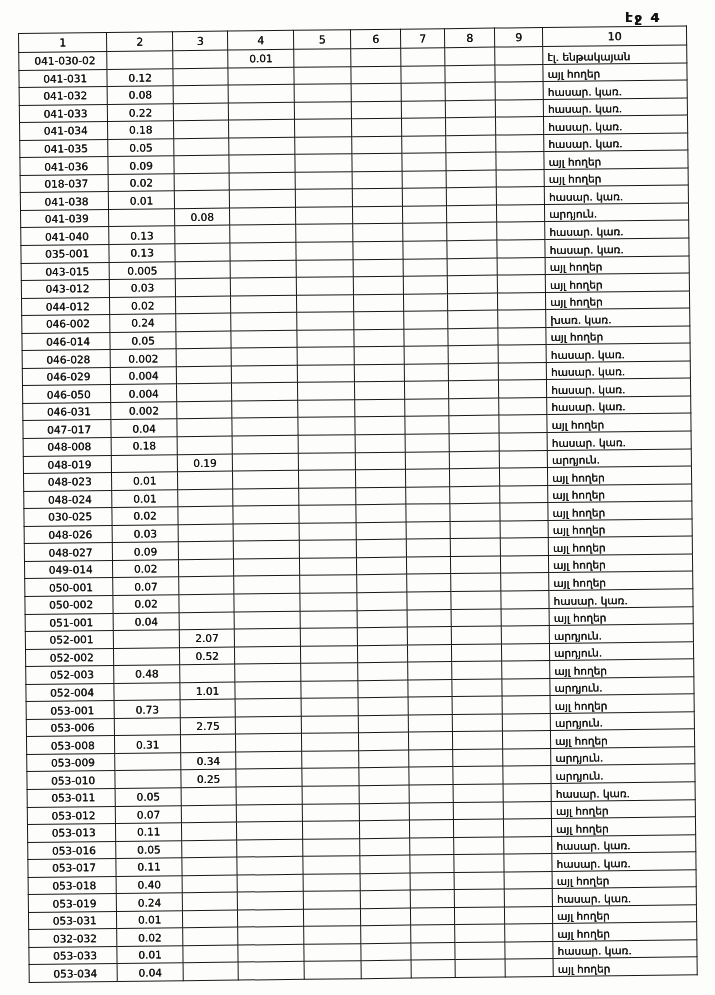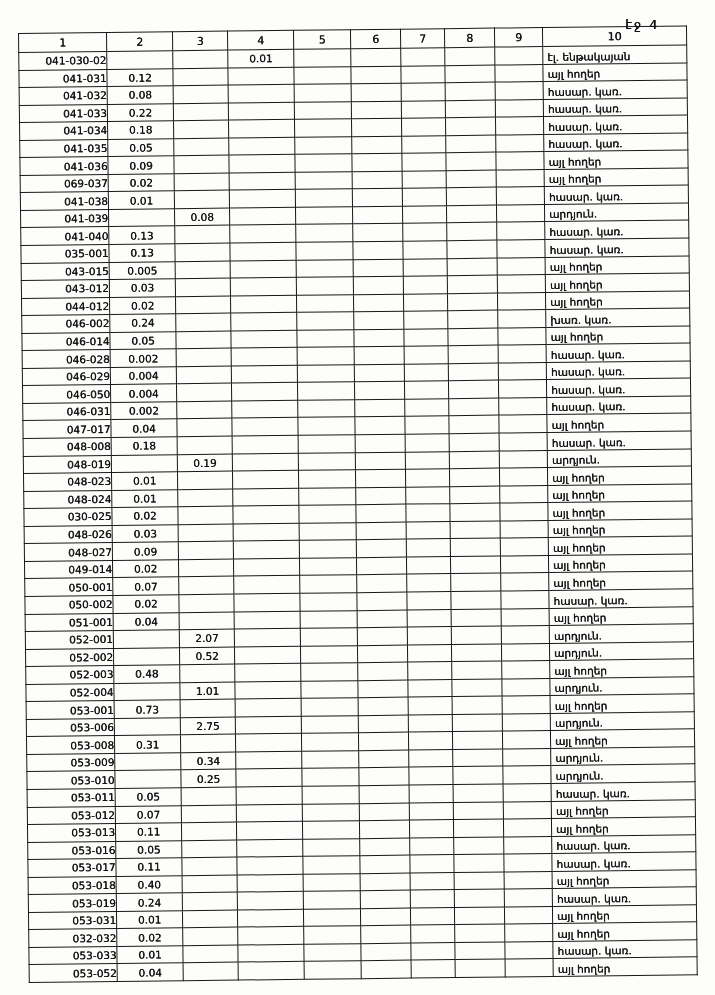--- a/index.html
+++ b/index.html
@@ -3,39 +3,39 @@
 <meta charset="utf-8">
 <style>
   html,body{margin:0;padding:0;}
   body{
     width:715px;height:995px;position:relative;overflow:hidden;
     background:#fdfdfb;
     font-family:"DejaVu Sans", sans-serif;
     color:#121212;
   }
   .page-num{
-    position:absolute;top:17px;left:625px;
-    font-size:13px;font-weight:normal;letter-spacing:2px;
+    position:absolute;top:10px;left:625px;
+    font-size:13px;font-weight:bold;letter-spacing:2px;
     text-shadow:0.4px 0 0 currentColor;
   }
   .scan-table{
     position:absolute;top:33px;left:18px;width:668px;
     border-collapse:collapse;table-layout:fixed;
     transform:rotate(-0.65deg);transform-origin:top left;
     font-size:10.5px;
   }
   .scan-table th,.scan-table td{
     border:1.5px solid #181818;
     padding:0;overflow:hidden;white-space:nowrap;
     text-shadow:0.35px 0 0 currentColor;
   }
   .scan-table thead tr{height:19px;}
   .scan-table tbody tr{height:17.55px;}
   .scan-table th{font-weight:normal;text-align:center;font-size:11px;}
-  td.c1{text-align:right;padding-left:4px;}
+  td.c1{text-align:center;padding-left:4px;}
   td.c2,td.c3,td.c4,td.c5,td.c6,td.c7,td.c8,td.c9{text-align:center;}
   td.c10{text-align:left;vertical-align:bottom;padding:0 0 1px 4px;}
   col.w1{width:88px;}  col.w2{width:66px;}  col.w3{width:55px;}
   col.w4{width:66px;}  col.w5{width:57px;}  col.w6{width:50px;}
   col.w7{width:44px;}  col.w8{width:50px;}  col.w9{width:48px;}
   col.w10{width:144px;}
 </style>
 </head>
 <body>
 
@@ -147,21 +147,21 @@
         <td class="c3"></td>
         <td class="c4"></td>
         <td class="c5"></td>
         <td class="c6"></td>
         <td class="c7"></td>
         <td class="c8"></td>
         <td class="c9"></td>
         <td class="c10">այլ հողեր</td>
       </tr>
       <tr>
-        <td class="c1">069-037</td>
+        <td class="c1">018-037</td>
         <td class="c2">0.02</td>
         <td class="c3"></td>
         <td class="c4"></td>
         <td class="c5"></td>
         <td class="c6"></td>
         <td class="c7"></td>
         <td class="c8"></td>
         <td class="c9"></td>
         <td class="c10">այլ հողեր</td>
       </tr>
@@ -687,21 +687,21 @@
         <td class="c3"></td>
         <td class="c4"></td>
         <td class="c5"></td>
         <td class="c6"></td>
         <td class="c7"></td>
         <td class="c8"></td>
         <td class="c9"></td>
         <td class="c10">հասար. կառ.</td>
       </tr>
       <tr>
-        <td class="c1">053-052</td>
+        <td class="c1">053-034</td>
         <td class="c2">0.04</td>
         <td class="c3"></td>
         <td class="c4"></td>
         <td class="c5"></td>
         <td class="c6"></td>
         <td class="c7"></td>
         <td class="c8"></td>
         <td class="c9"></td>
         <td class="c10">այլ հողեր</td>
       </tr>

